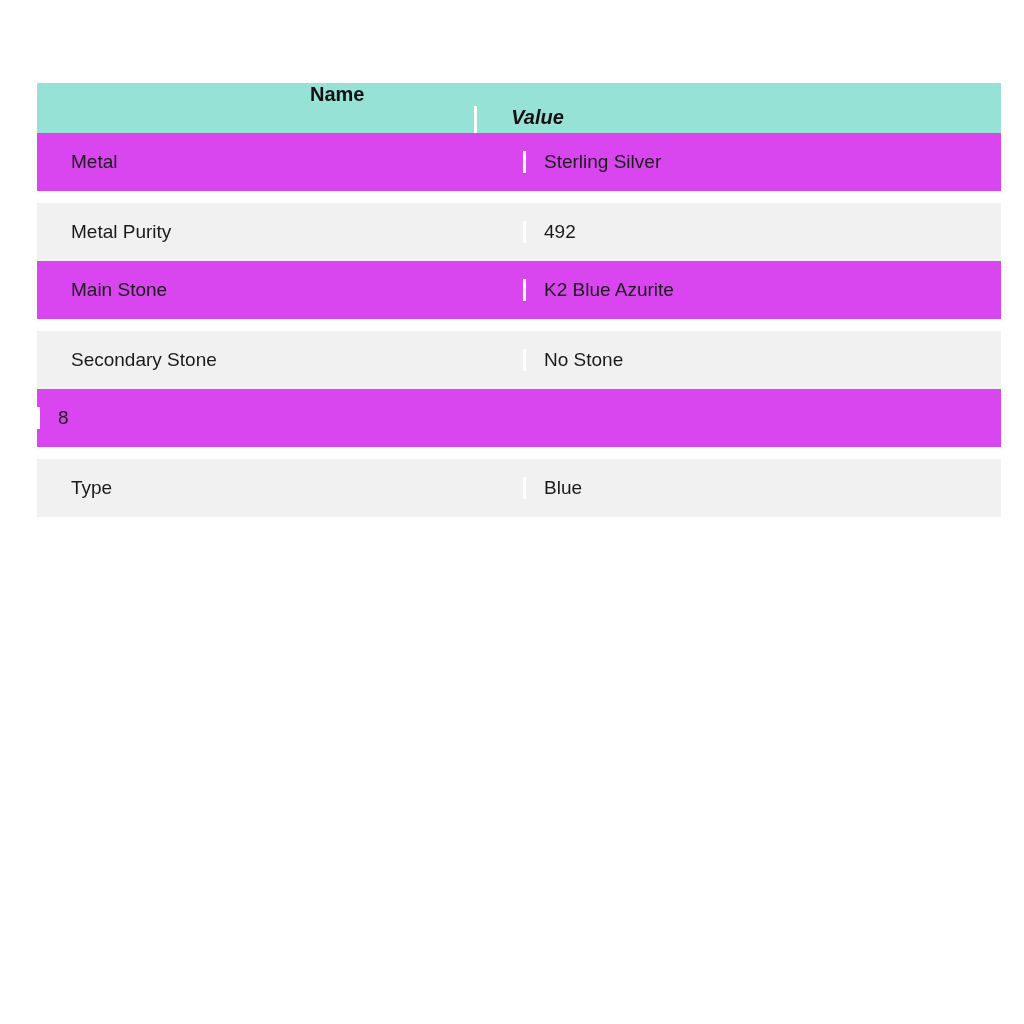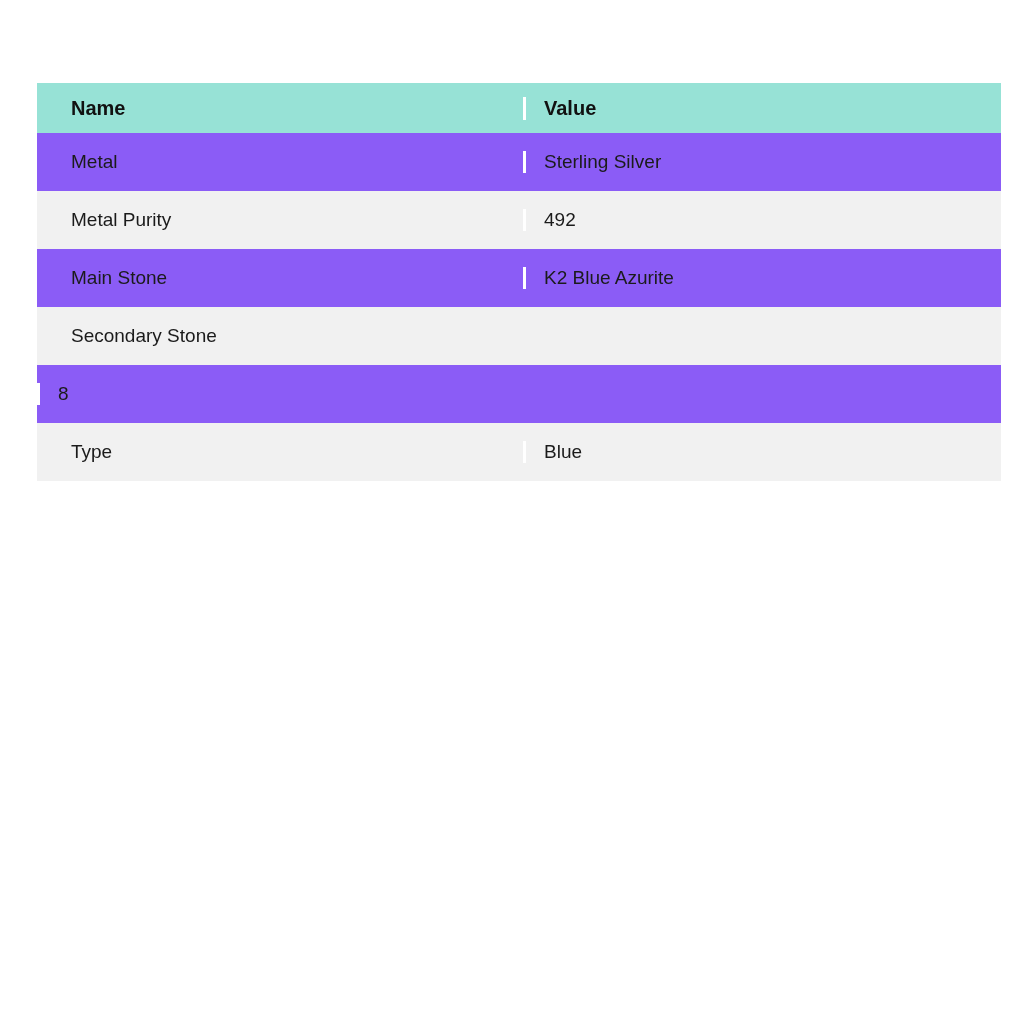--- a/index.html
+++ b/index.html
@@ -15,49 +15,52 @@
     left: 37px;
     top: 83px;
     width: 964px;
     color: #1b1b1b;
   }
   .t-row {
     display: flex;
     align-items: center;
     height: 58px;
     font-size: 19px;
-    background: #8b5cf6;
+    background: #d946ef;
   }
   .t-row.alt {
     background: #f1f1f1;
+    margin-top: 12px;
   }
   .t-row.t-header {
     height: 50px;
     background: #97e2d6;
     font-weight: 700;
     font-size: 20px;
     color: #111111;
+    flex-direction: column;
   }
   .cell {
     box-sizing: border-box;
     overflow: hidden;
     white-space: nowrap;
   }
   .cell-name {
     width: 486px;
     padding-left: 34px;
     flex: none;
   }
   .cell-value {
     flex: 1;
     padding-left: 18px;
     border-left: 3px solid #ffffff;
   }
   .t-header .cell-value {
-    padding-left: 18px;
+    padding-left: 34px;
+    font-style: italic;
   }
 </style>
 </head>
 <body>
 
 <div class="attr-table">
   <div class="t-row t-header">
     <div class="cell cell-name">Name</div>
     <div class="cell cell-value">Value</div>
   </div>
@@ -72,20 +75,21 @@
     <div class="cell cell-value">492</div>
   </div>
 
   <div class="t-row">
     <div class="cell cell-name">Main Stone</div>
     <div class="cell cell-value">K2 Blue Azurite</div>
   </div>
 
   <div class="t-row alt">
     <div class="cell cell-name">Secondary Stone</div>
+    <div class="cell cell-value">No Stone</div>
   </div>
 
   <div class="t-row">
     <div class="cell cell-value">8</div>
   </div>
 
   <div class="t-row alt">
     <div class="cell cell-name">Type</div>
     <div class="cell cell-value">Blue</div>
   </div>

